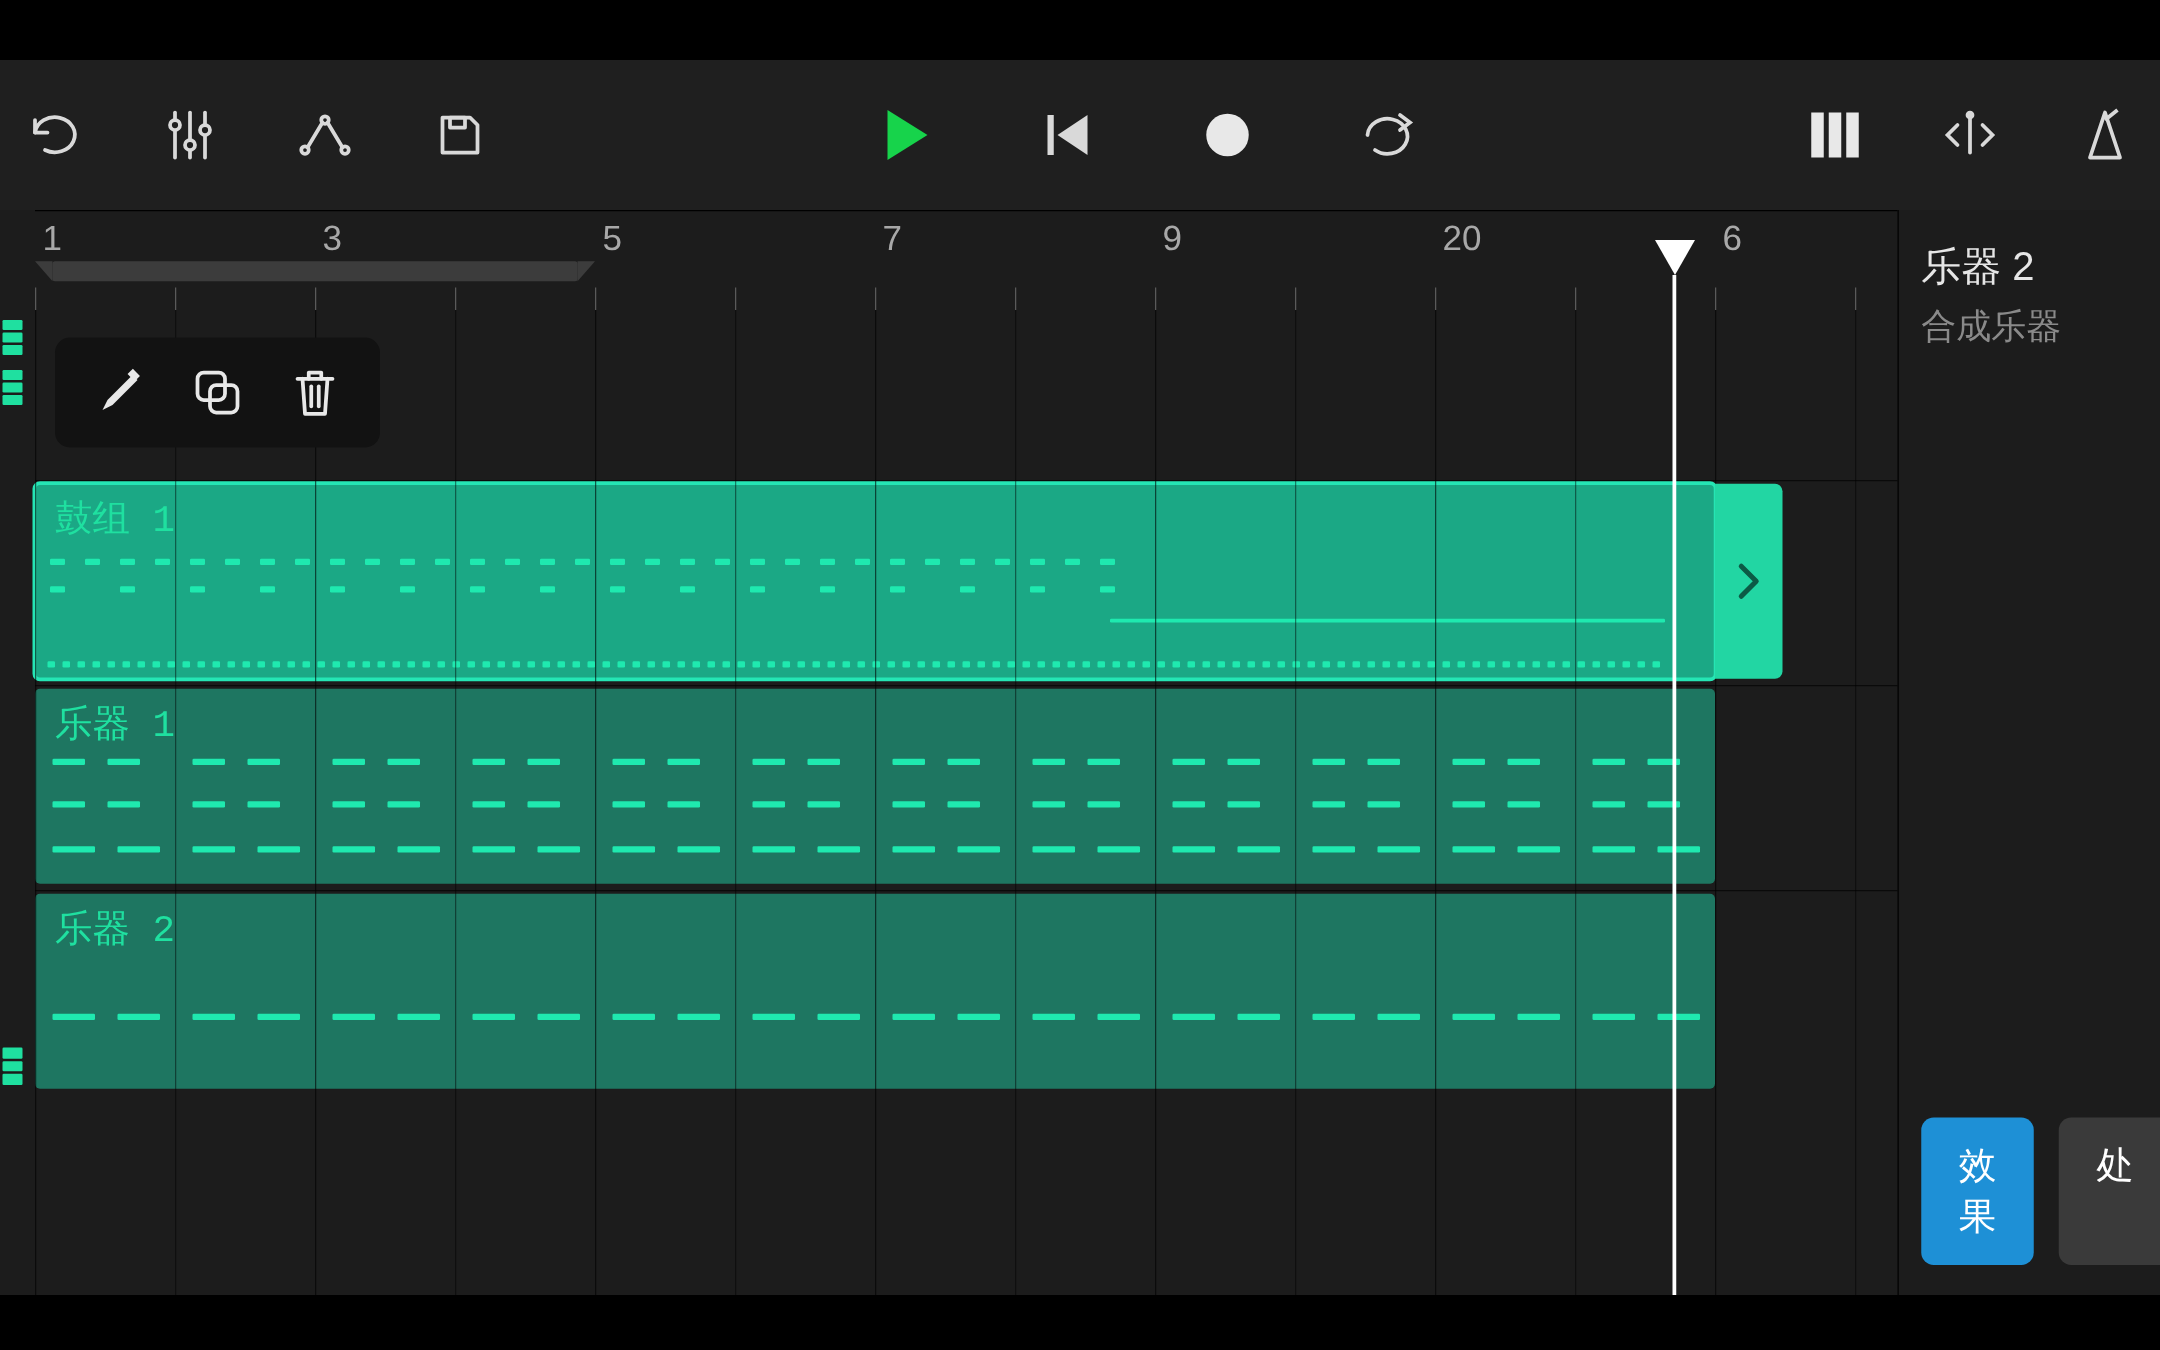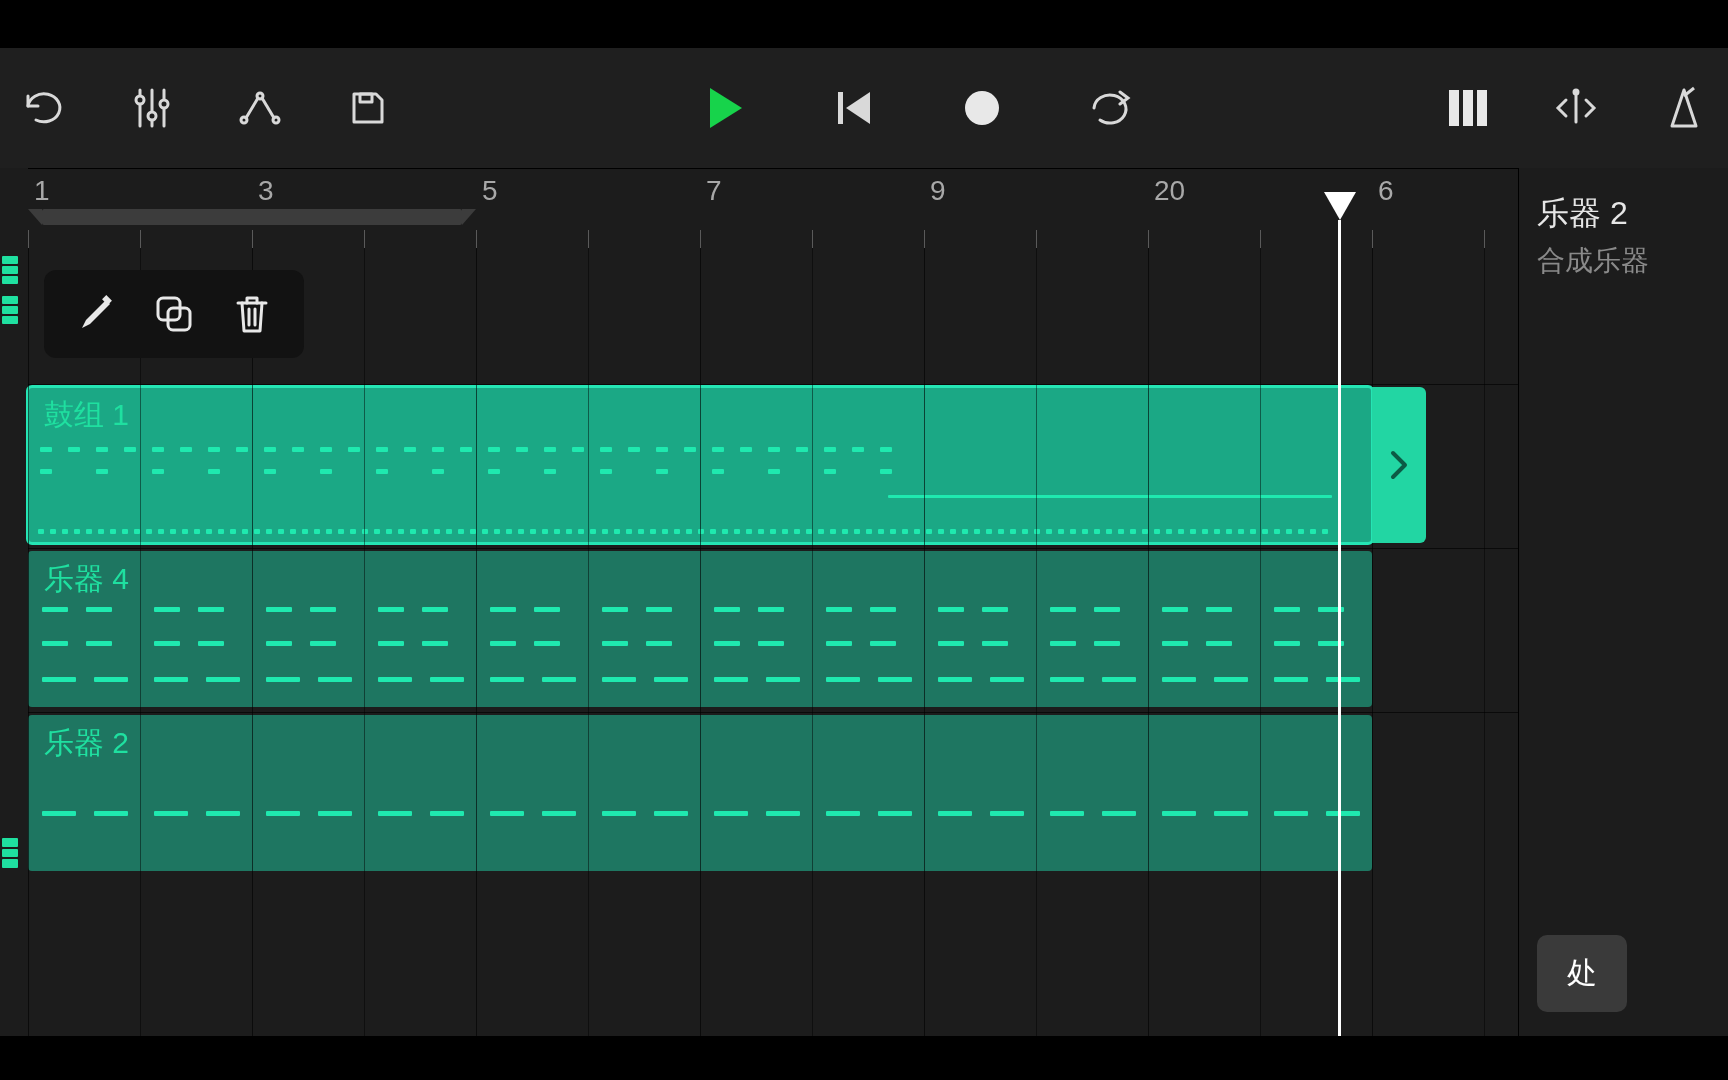--- a/index.html
+++ b/index.html
@@ -114,20 +114,21 @@
     border-right: 16px solid transparent;
     border-top: 28px solid #fff;
   }
   
   .tracks {
     position: absolute;
     left: 0;
     right: 0;
     top: 200px;
     bottom: 0;
+    font-family: Liberation Mono, monospace;
   }
   .track-row {
     position: absolute;
     left: 28px;
     right: 0;
     border-top: 1px solid #0a0a0a;
   }
   
   .grid-overlay {
     position: absolute;
@@ -626,21 +627,21 @@
           </div>
         </div>
         <div class="clip-extend" style="left: 1344px; top: 2px; height: 156px;">
           <svg width="20" height="32" viewBox="0 0 20 32" fill="none" stroke="#0c5a45" stroke-width="4" stroke-linecap="round" stroke-linejoin="round">
             <polyline points="4,4 16,16 4,28"></polyline>
           </svg>
         </div>
       </div>
       <div class="track-row" style="top: 300px; height: 162px;">
         <div class="clip" style="left: 0px; top: 2px; height: 156px; width: 1344px;">
-          <div class="clip-label">乐器 4</div>
+          <div class="clip-label">乐器 1</div>
           <div class="notes">
             <div class="note" style="left: 14px; top: 56px; width: 26px;"></div>
             <div class="note" style="left: 58px; top: 56px; width: 26px;"></div>
             <div class="note" style="left: 126px; top: 56px; width: 26px;"></div>
             <div class="note" style="left: 170px; top: 56px; width: 26px;"></div>
             <div class="note" style="left: 238px; top: 56px; width: 26px;"></div>
             <div class="note" style="left: 282px; top: 56px; width: 26px;"></div>
             <div class="note" style="left: 350px; top: 56px; width: 26px;"></div>
             <div class="note" style="left: 394px; top: 56px; width: 26px;"></div>
             <div class="note" style="left: 462px; top: 56px; width: 26px;"></div>
@@ -758,17 +759,18 @@
         <div class="seg"></div>
         <div class="seg"></div>
         <div class="seg"></div>
       </div>
     </div>
 
   <div class="side-panel">
     <div class="side-title">乐器 2</div>
     <div class="side-sub">合成乐器</div>
     <div class="side-buttons">
+      <div class="side-chip">效果</div>
       <div class="side-chip secondary">处</div>
     </div>
   </div>
 
 </div>
 
 </body></html>

